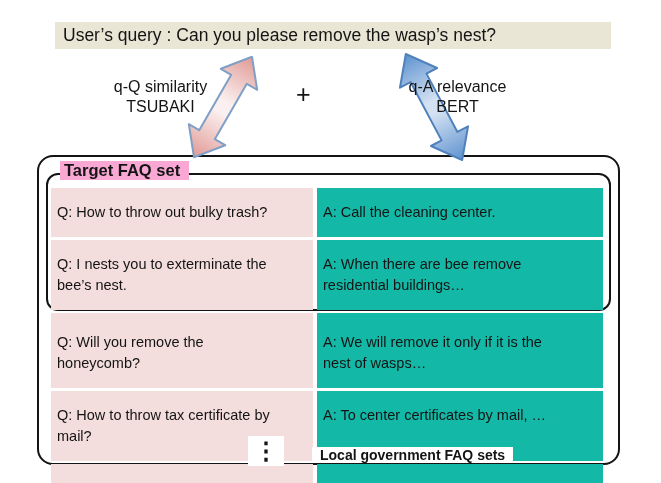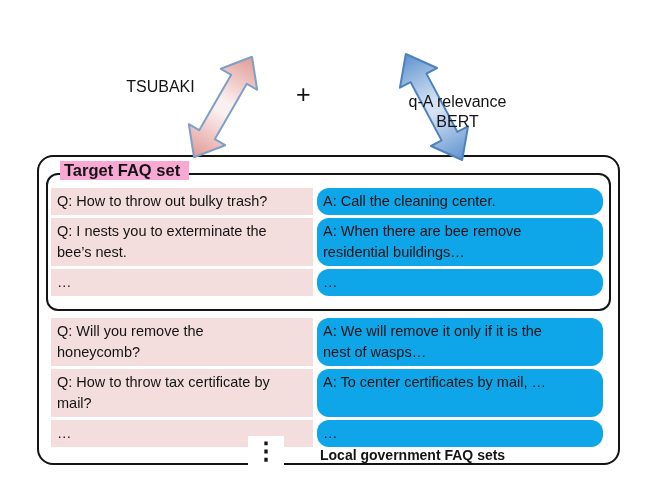--- a/index.html
+++ b/index.html
@@ -16,21 +16,21 @@
   .query-box .qlabel{margin-right:5px;}
   
   .arrow-svg{position:absolute;z-index:1;}
   .arrow-pink{left:200px;top:48px;transform:rotate(30deg);}
   .arrow-blue{left:411px;top:46px;transform:rotate(-28deg);}
   .scorer-label{
     position:absolute;z-index:2;width:145px;text-align:center;
     font-size:16px;line-height:20px;
   }
   .scorer-left{left:88px;top:77px;}
-  .scorer-right{left:385px;top:92px;}
+  .scorer-right{left:385px;top:77px;}
   .plus-sign{
     position:absolute;left:296px;top:80px;z-index:2;
     font-size:25px;font-weight:400;
   }
   
   .outer-box{
     position:absolute;left:37px;top:155px;width:579px;height:306px;
     border:2.5px solid #141414;border-radius:16px;
   }
   .inner-box{
@@ -50,31 +50,35 @@
     padding:0 6px;font-size:24px;font-weight:bold;line-height:30px;
   }
   
   .faq-table{
     position:absolute;left:51px;width:552px;display:grid;
     grid-template-columns:262px 286px;gap:3px 4px;z-index:1;
   }
   .table-target{top:188px;}
   .table-local{top:318px;}
   .cell{
-    padding:3px 6px;font-size:14.5px;line-height:21px;
+    padding:14px 6px;font-size:14.5px;line-height:21px;
     white-space:pre-wrap;
   }
   .q-cell{background:#f3dedd;}
-  .a-cell{background:#0ea5e9;border-radius:12px;}
+  .a-cell{background:#14b8a6;}
 </style>
 </head>
 <body>
 
 <div class="canvas">
 
+  <div class="query-box">
+    <span class="qlabel">User’s query :</span>
+    <span>Can you please remove the wasp’s nest?</span>
+  </div>
 
   <svg class="arrow-svg arrow-pink" width="46" height="118" viewBox="0 0 46 118">
     <defs>
       <linearGradient id="gradPink" x1="0" y1="0" x2="0" y2="1">
         <stop offset="0" stop-color="#e19a96"></stop>
         <stop offset="0.45" stop-color="#faf0ef"></stop>
         <stop offset="0.55" stop-color="#faf0ef"></stop>
         <stop offset="1" stop-color="#e19a96"></stop>
       </linearGradient>
     </defs>
@@ -87,20 +91,21 @@
         <stop offset="0" stop-color="#5e92cf"></stop>
         <stop offset="0.45" stop-color="#d3e1f2"></stop>
         <stop offset="0.55" stop-color="#d3e1f2"></stop>
         <stop offset="1" stop-color="#5e92cf"></stop>
       </linearGradient>
     </defs>
     <polygon points="23,1 44,28 32,28 32,94 44,94 23,121 2,94 14,94 14,28 2,28" fill="url(#gradBlue)" stroke="#4f81bd" stroke-width="2" stroke-linejoin="round"></polygon>
   </svg>
 
   <div class="scorer-label scorer-left">
+    <div>q-Q similarity</div>
     <div>TSUBAKI</div>
   </div>
   <div class="plus-sign">+</div>
   <div class="scorer-label scorer-right">
     <div>q-A relevance</div>
     <div>BERT</div>
   </div>
 
   <div class="outer-box"></div>
 

